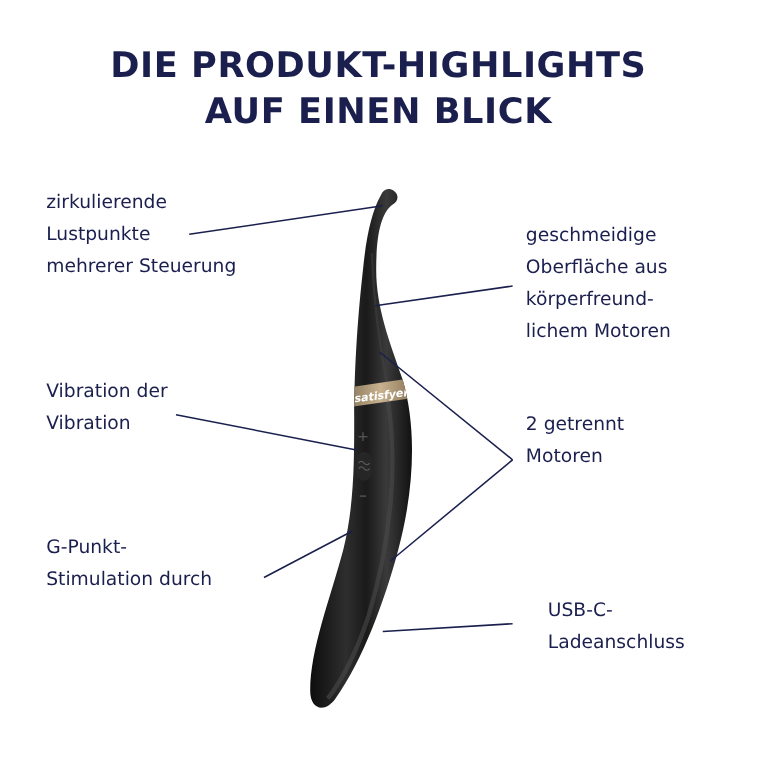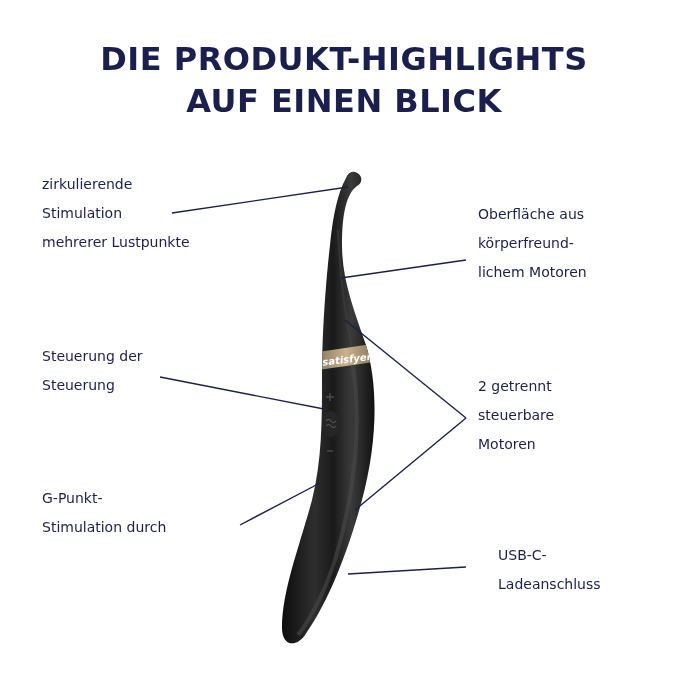--- a/index.html
+++ b/index.html
@@ -25,21 +25,21 @@
       font-weight: bold;
       font-size: 32px;
       line-height: 42px;
       letter-spacing: 0.5px;
       color: #1a1f4e;
     }
     .title .line { display: block; }
     .label {
       position: absolute;
       font-family: "DejaVu Sans", sans-serif;
-      font-size: 14px;
+      font-size: 17px;
       line-height: 29px;
       color: #1a1f4e;
       white-space: nowrap;
     }
     .label .line { display: block; }
     svg.overlay {
       position: absolute;
       left: 0;
       top: 0;
       width: 688px;
@@ -128,42 +128,42 @@
     <line x1="345" y1="320" x2="466" y2="418"></line>
     <line x1="355" y1="510" x2="466" y2="418"></line>
     <line x1="160" y1="377" x2="324" y2="409"></line>
     <line x1="240" y1="525" x2="320" y2="483"></line>
     <line x1="348" y1="574" x2="466" y2="567"></line>
   </g>
 </svg>
 
 <div class="label" style="left:42px; top:170px;">
   <span class="line">zirkulierende</span>
-  <span class="line">Stimulation</span>
-  <span class="line">mehrerer Lustpunkte</span>
+  <span class="line">Lustpunkte</span>
+  <span class="line">mehrerer Steuerung</span>
 </div>
 
 <div class="label" style="left:42px; top:342px;">
-  <span class="line">Steuerung der</span>
-  <span class="line">Steuerung</span>
+  <span class="line">Vibration der</span>
+  <span class="line">Vibration</span>
 </div>
 
 <div class="label" style="left:42px; top:484px;">
   <span class="line">G-Punkt-</span>
   <span class="line">Stimulation durch</span>
 </div>
 
 <div class="label" style="left:478px; top:200px;">
+  <span class="line">geschmeidige</span>
   <span class="line">Oberfläche aus</span>
   <span class="line">körperfreund-</span>
   <span class="line">lichem Motoren</span>
 </div>
 
 <div class="label" style="left:478px; top:372px;">
   <span class="line">2 getrennt</span>
-  <span class="line">steuerbare</span>
   <span class="line">Motoren</span>
 </div>
 
 <div class="label" style="left:478px; top:541px;margin-left:20px;">
   <span class="line">USB-C-</span>
   <span class="line">Ladeanschluss</span>
 </div>
 
 </body></html>

